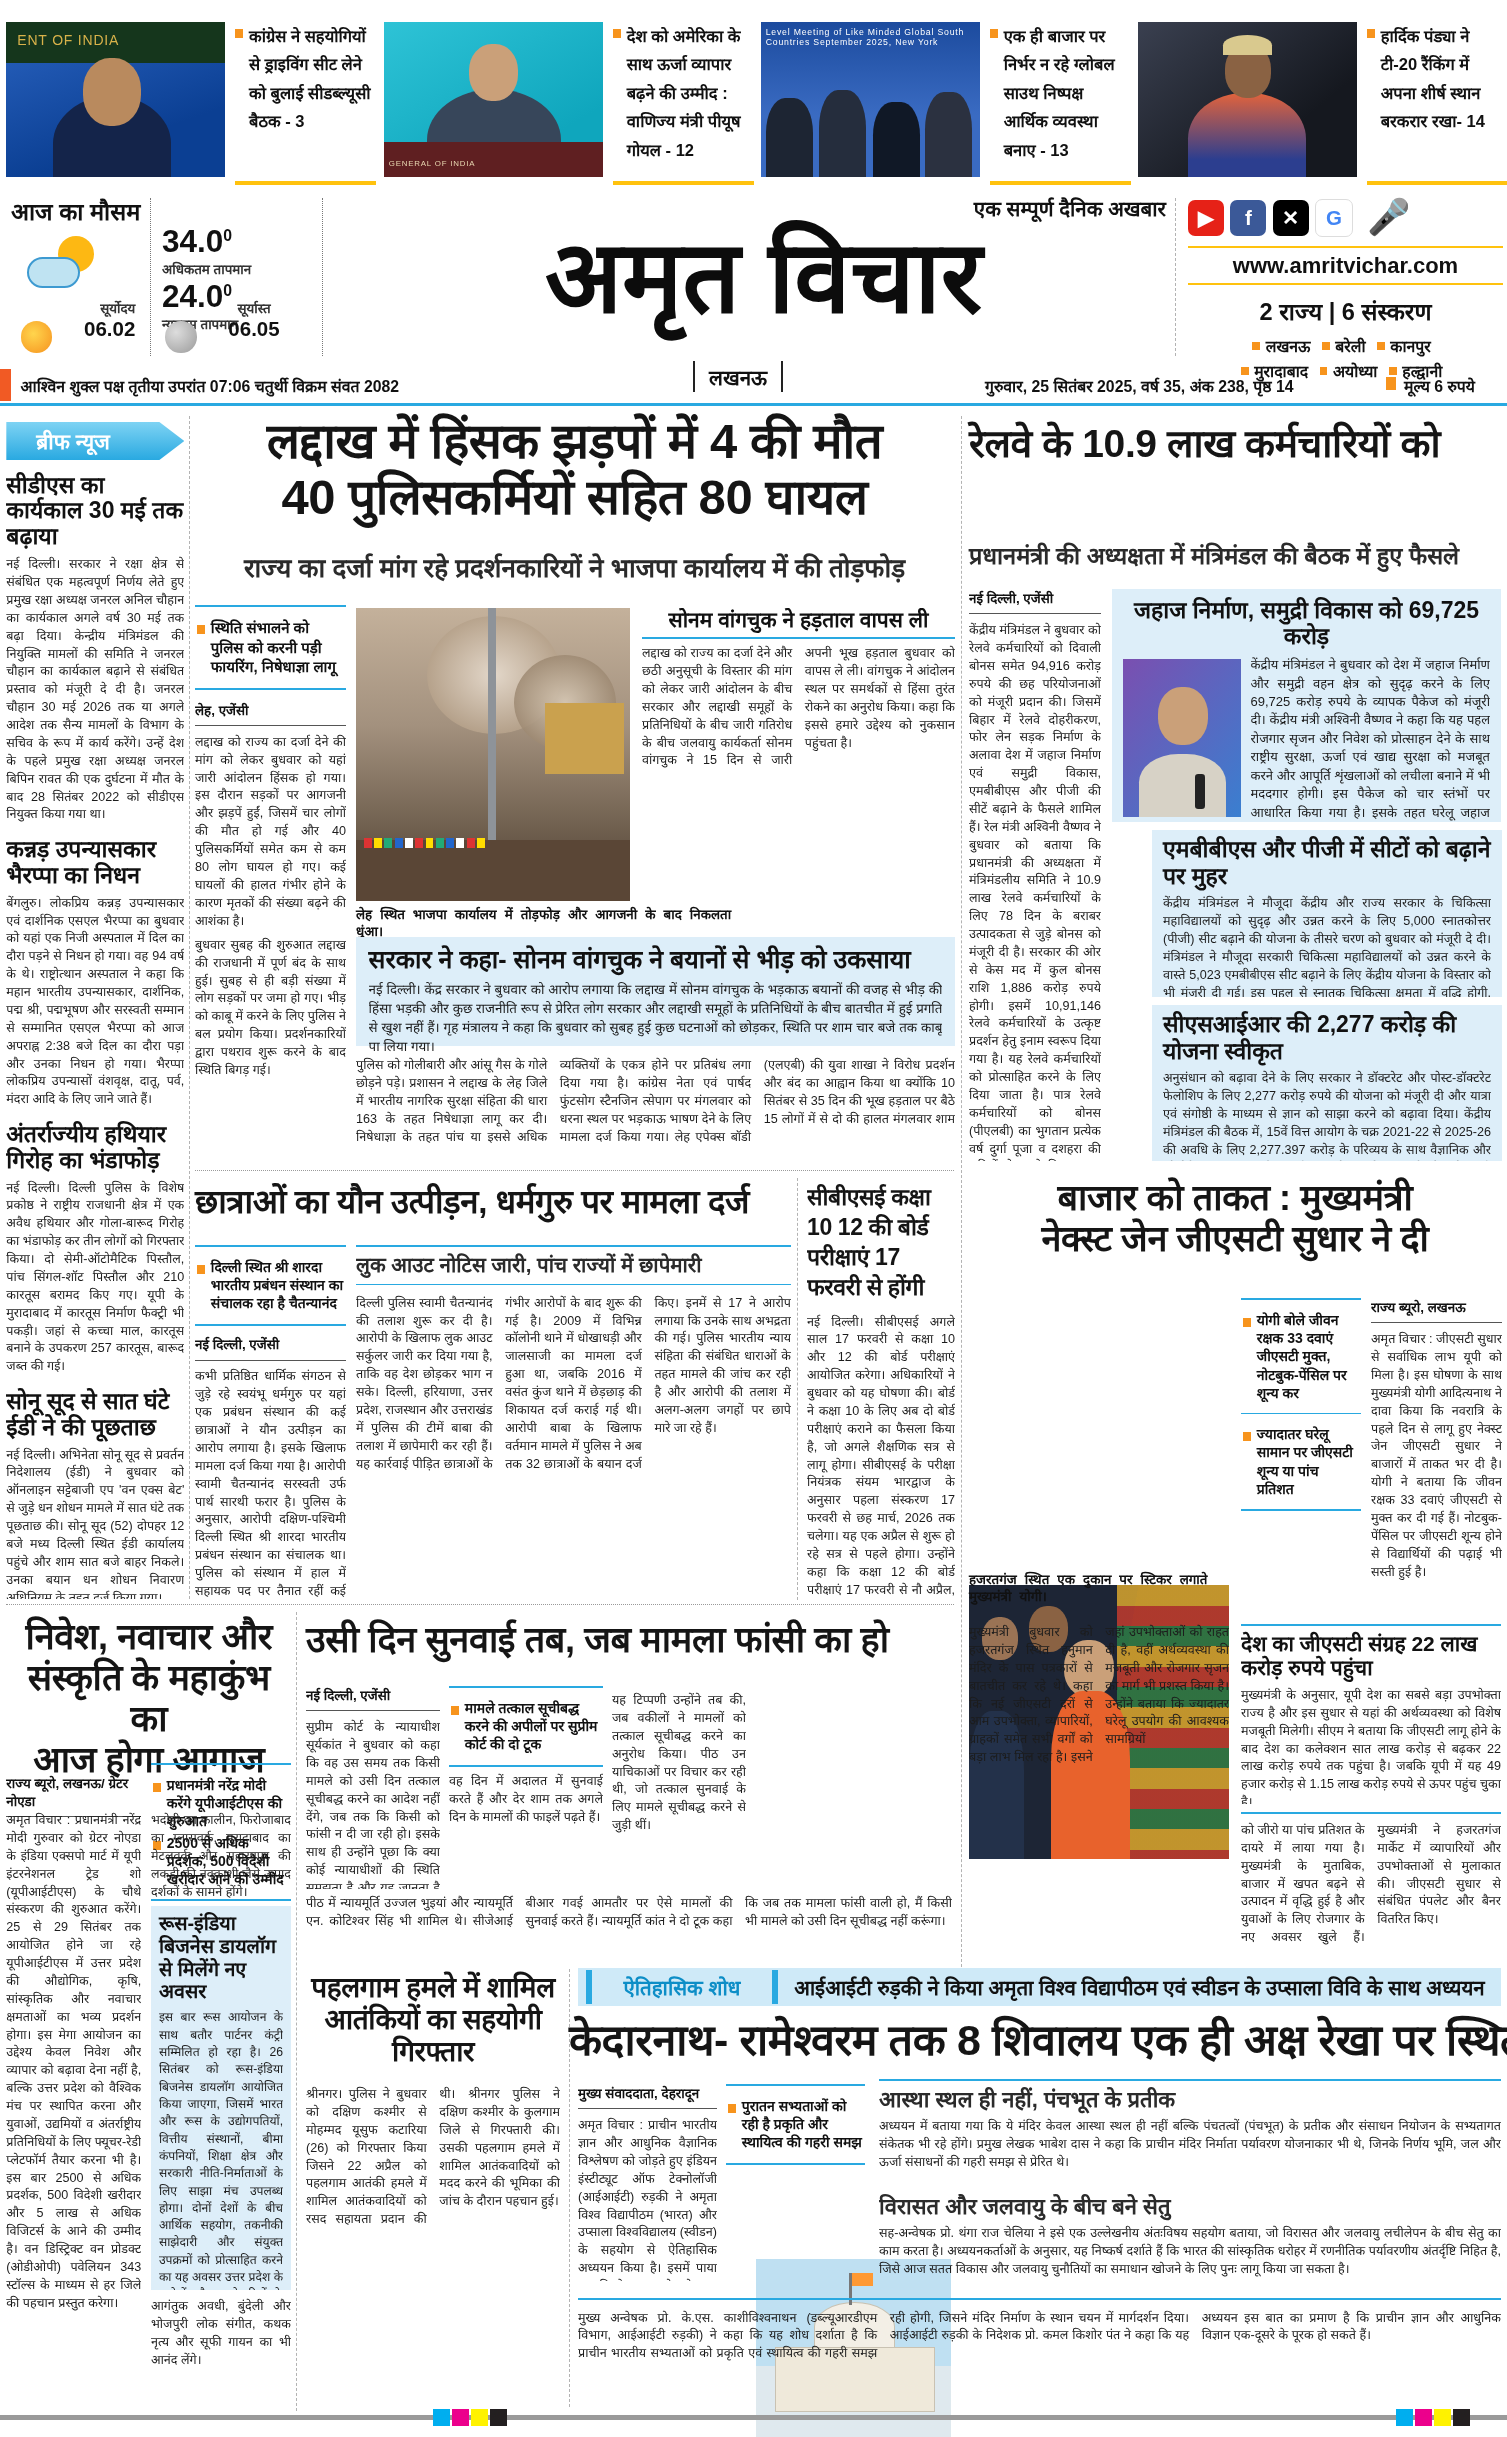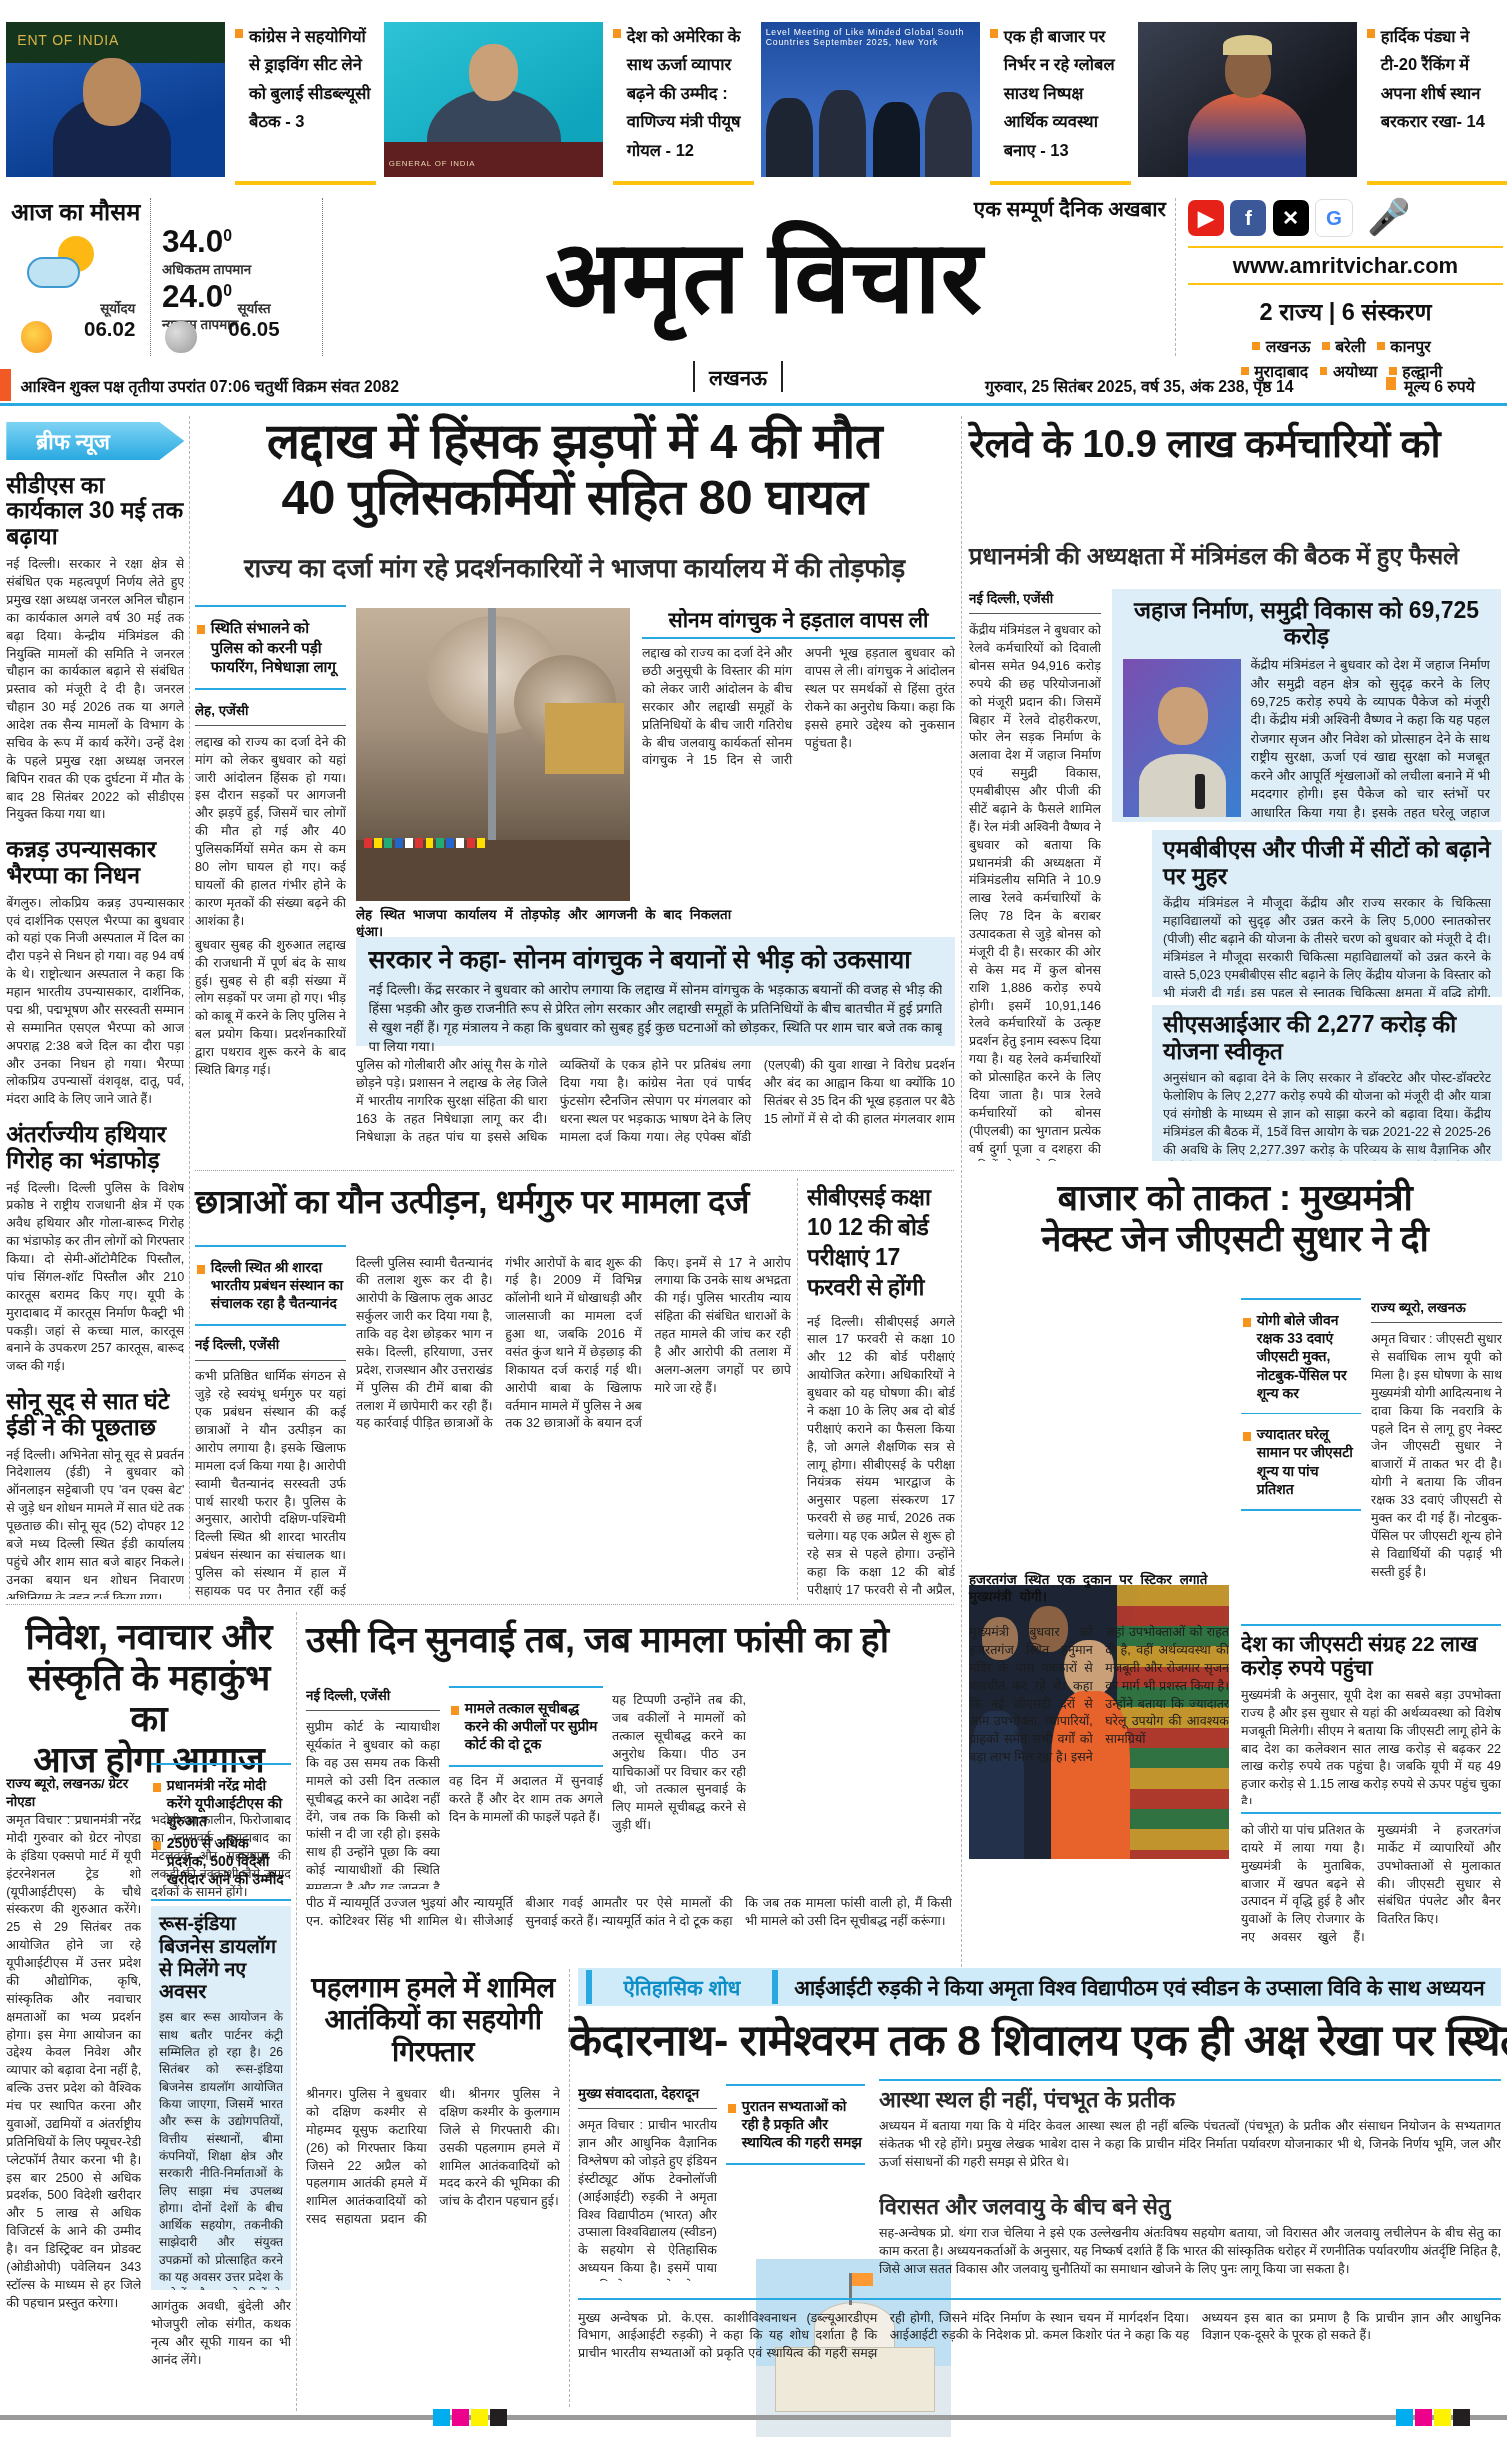--- a/index.html
+++ b/index.html
@@ -291,20 +291,21 @@
         <div class="bitem">
           <span class="sq"></span>
           <span>दिल्ली स्थित श्री शारदा भारतीय प्रबंधन संस्थान का संचालक रहा है चैतन्यानंद</span>
         </div>
       </div>
     <div class="byline" style="margin-top:9.5px;">नई दिल्ली, एजेंसी</div>
     <div class="body">कभी प्रतिष्ठित धार्मिक संगठन से जुड़े रहे स्वयंभू धर्मगुरु पर यहां एक प्रबंधन संस्थान की कई छात्राओं ने यौन उत्पीड़न का आरोप लगाया है। इसके खिलाफ मामला दर्ज किया गया है। आरोपी स्वामी चैतन्यानंद सरस्वती उर्फ पार्थ सारथी फरार है। पुलिस के अनुसार, आरोपी दक्षिण-पश्चिमी दिल्ली स्थित श्री शारदा भारतीय प्रबंधन संस्थान का संचालक था। पुलिस को संस्थान में हाल में सहायक पद पर तैनात रहीं कई छात्राओं की शिकायतें मिलीं, जिसके बाद जांच शुरू की गई।</div>
   </div>
 
   <div class="abs" style="left:356px;top:1245px;width:435px;height:356px;overflow:hidden;">
+    <div class="subhl" style="font-size:20.5px;border-top:2.4px solid #29a9e1;border-bottom:1.6px solid #29a9e1;padding:6.3px 0;">लुक आउट नोटिस जारी, पांच राज्यों में छापेमारी</div>
     <div class="body cols3" style="margin-top:9.5px;height:284px;">दिल्ली पुलिस स्वामी चैतन्यानंद की तलाश शुरू कर दी है। आरोपी के खिलाफ लुक आउट सर्कुलर जारी कर दिया गया है, ताकि वह देश छोड़कर भाग न सके। दिल्ली, हरियाणा, उत्तर प्रदेश, राजस्थान और उत्तराखंड में पुलिस की टीमें बाबा की तलाश में छापेमारी कर रही हैं। यह कार्रवाई पीड़ित छात्राओं के गंभीर आरोपों के बाद शुरू की गई है। 2009 में विभिन्न कॉलोनी थाने में धोखाधड़ी और जालसाजी का मामला दर्ज हुआ था, जबकि 2016 में वसंत कुंज थाने में छेड़छाड़ की शिकायत दर्ज कराई गई थी। आरोपी बाबा के खिलाफ वर्तमान मामले में पुलिस ने अब तक 32 छात्राओं के बयान दर्ज किए। इनमें से 17 ने आरोप लगाया कि उनके साथ अभद्रता की गई। पुलिस भारतीय न्याय संहिता की संबंधित धाराओं के तहत मामले की जांच कर रही है और आरोपी की तलाश में अलग-अलग जगहों पर छापे मारे जा रहे हैं।</div>
   </div>
 
   <div class="abs vdash" style="left:797px;top:1178px;height:422px;"></div>
   <div class="abs" style="left:807px;top:1183px;width:148px;height:417px;overflow:hidden;">
     <div class="hl" style="font-size:23px;line-height:1.3;">सीबीएसई कक्षा 10 12 की बोर्ड परीक्षाएं 17 फरवरी से होंगी</div>
     <div class="body" style="margin-top:11px;">नई दिल्ली। सीबीएसई अगले साल 17 फरवरी से कक्षा 10 और 12 की बोर्ड परीक्षाएं आयोजित करेगा। अधिकारियों ने बुधवार को यह घोषणा की। बोर्ड ने कक्षा 10 के लिए अब दो बोर्ड परीक्षाएं कराने का फैसला किया है, जो अगले शैक्षणिक सत्र से लागू होगा। सीबीएसई के परीक्षा नियंत्रक संयम भारद्वाज के अनुसार पहला संस्करण 17 फरवरी से छह मार्च, 2026 तक चलेगा। यह एक अप्रैल से शुरू हो रहे सत्र से पहले होगा। उन्होंने कहा कि कक्षा 12 की बोर्ड परीक्षाएं 17 फरवरी से नौ अप्रैल, 2026 तक आयोजित की जाएंगी।</div>
   </div>
 
   <div class="abs hl" style="left:969px;top:1177px;width:532px;font-size:36px;text-align:center;">

